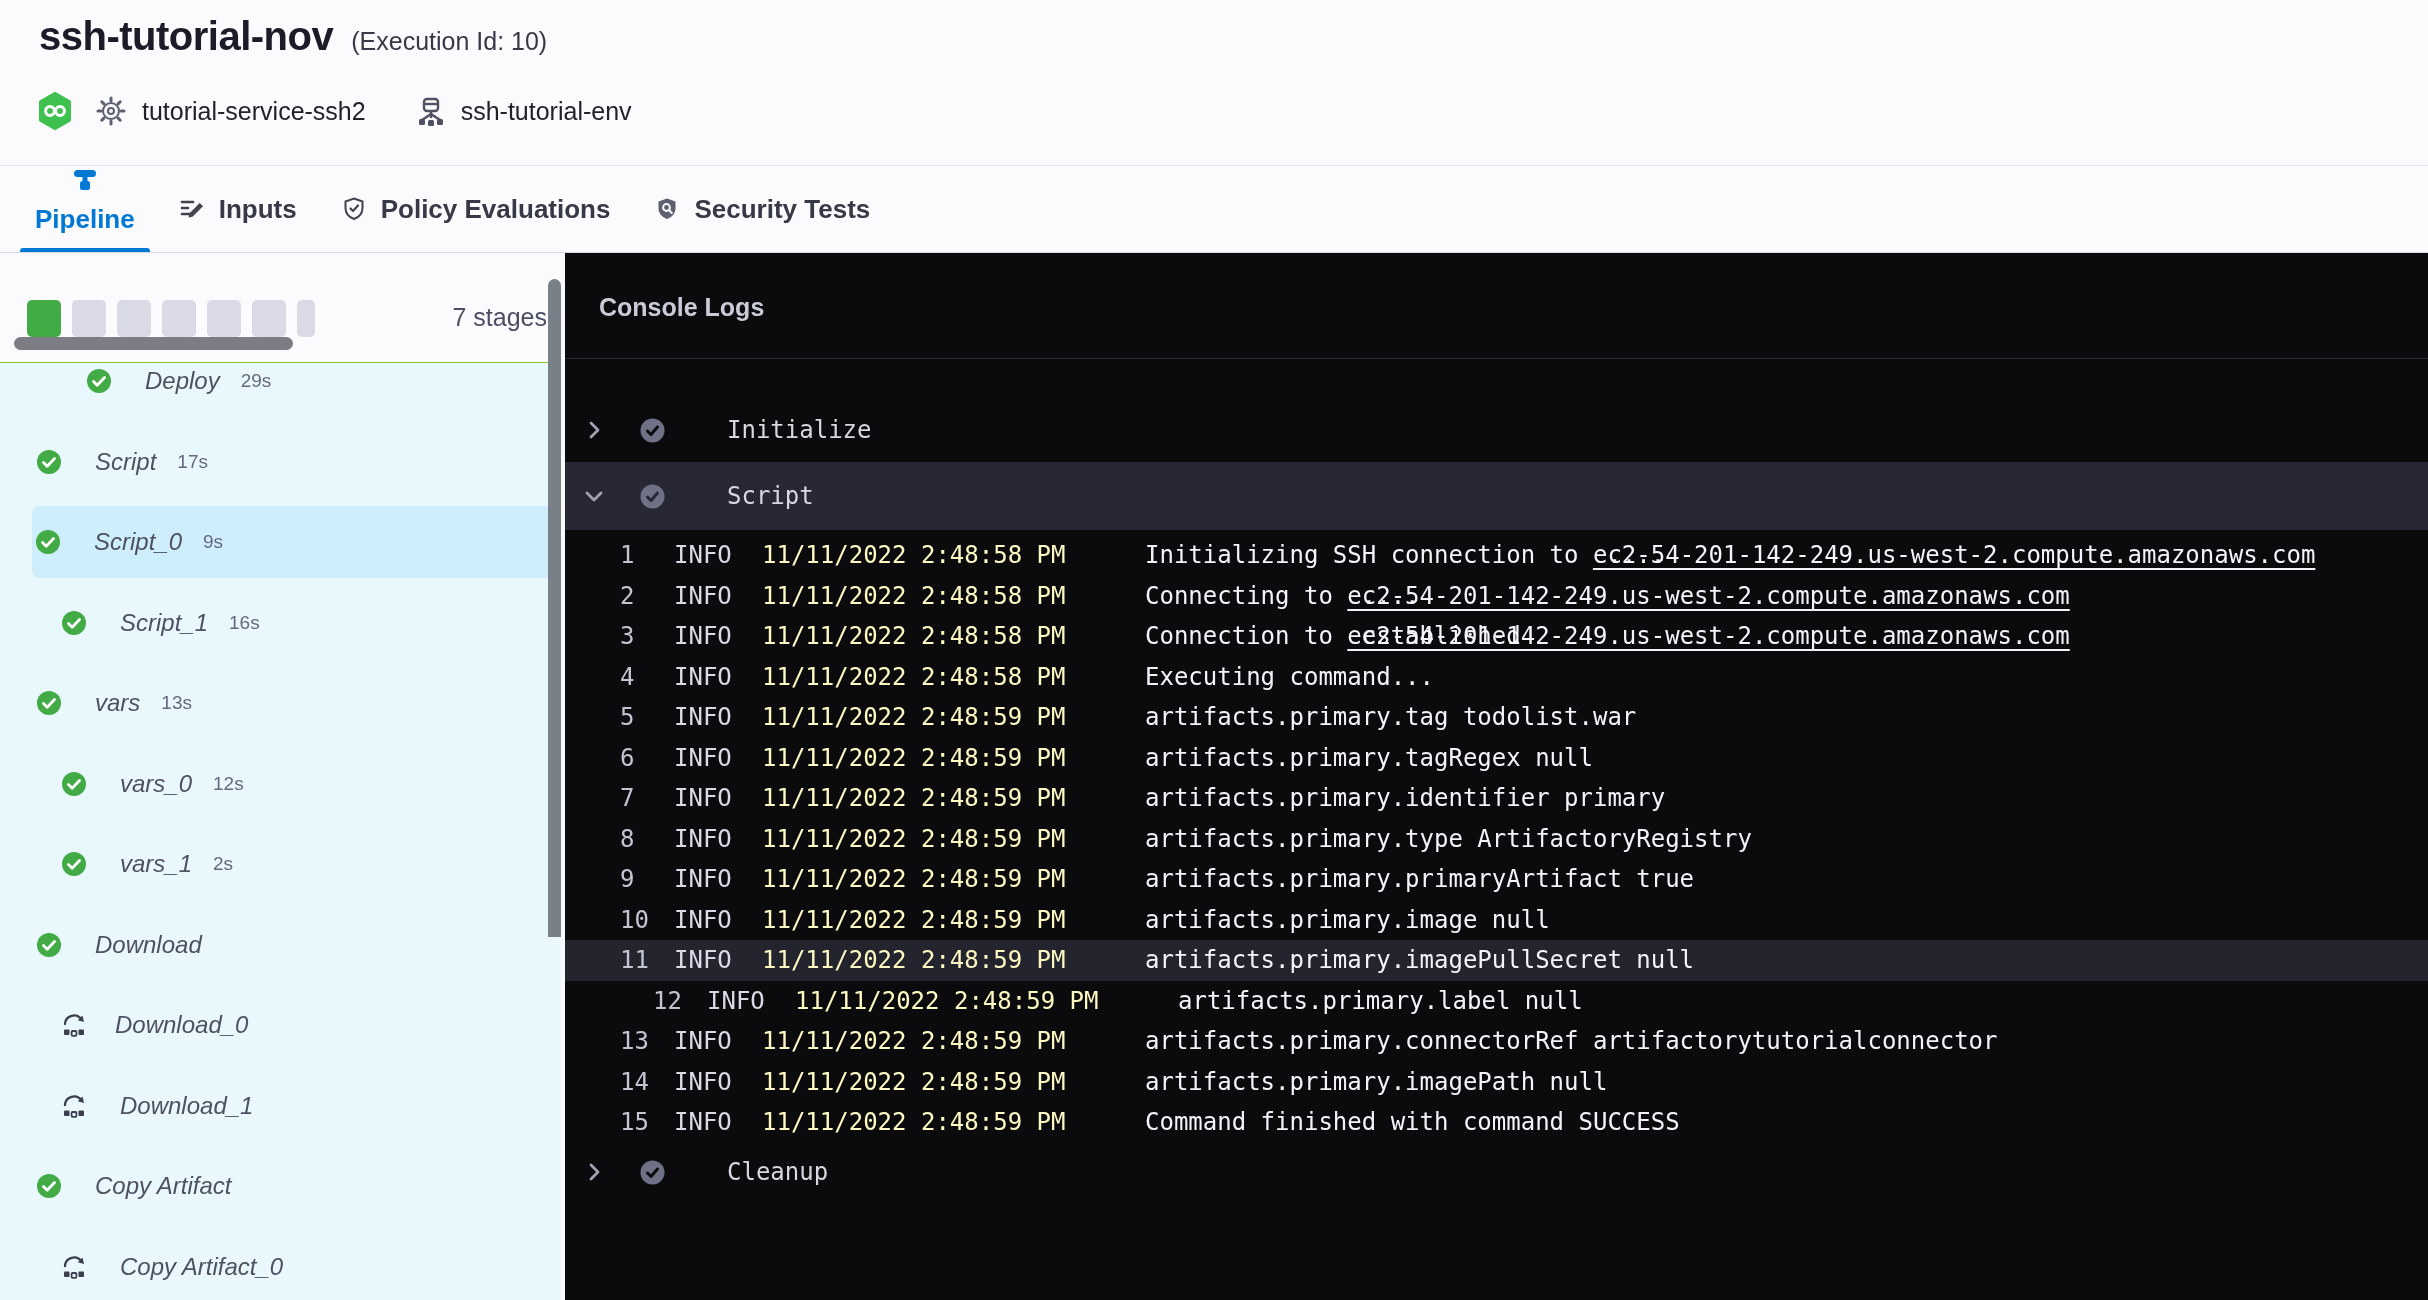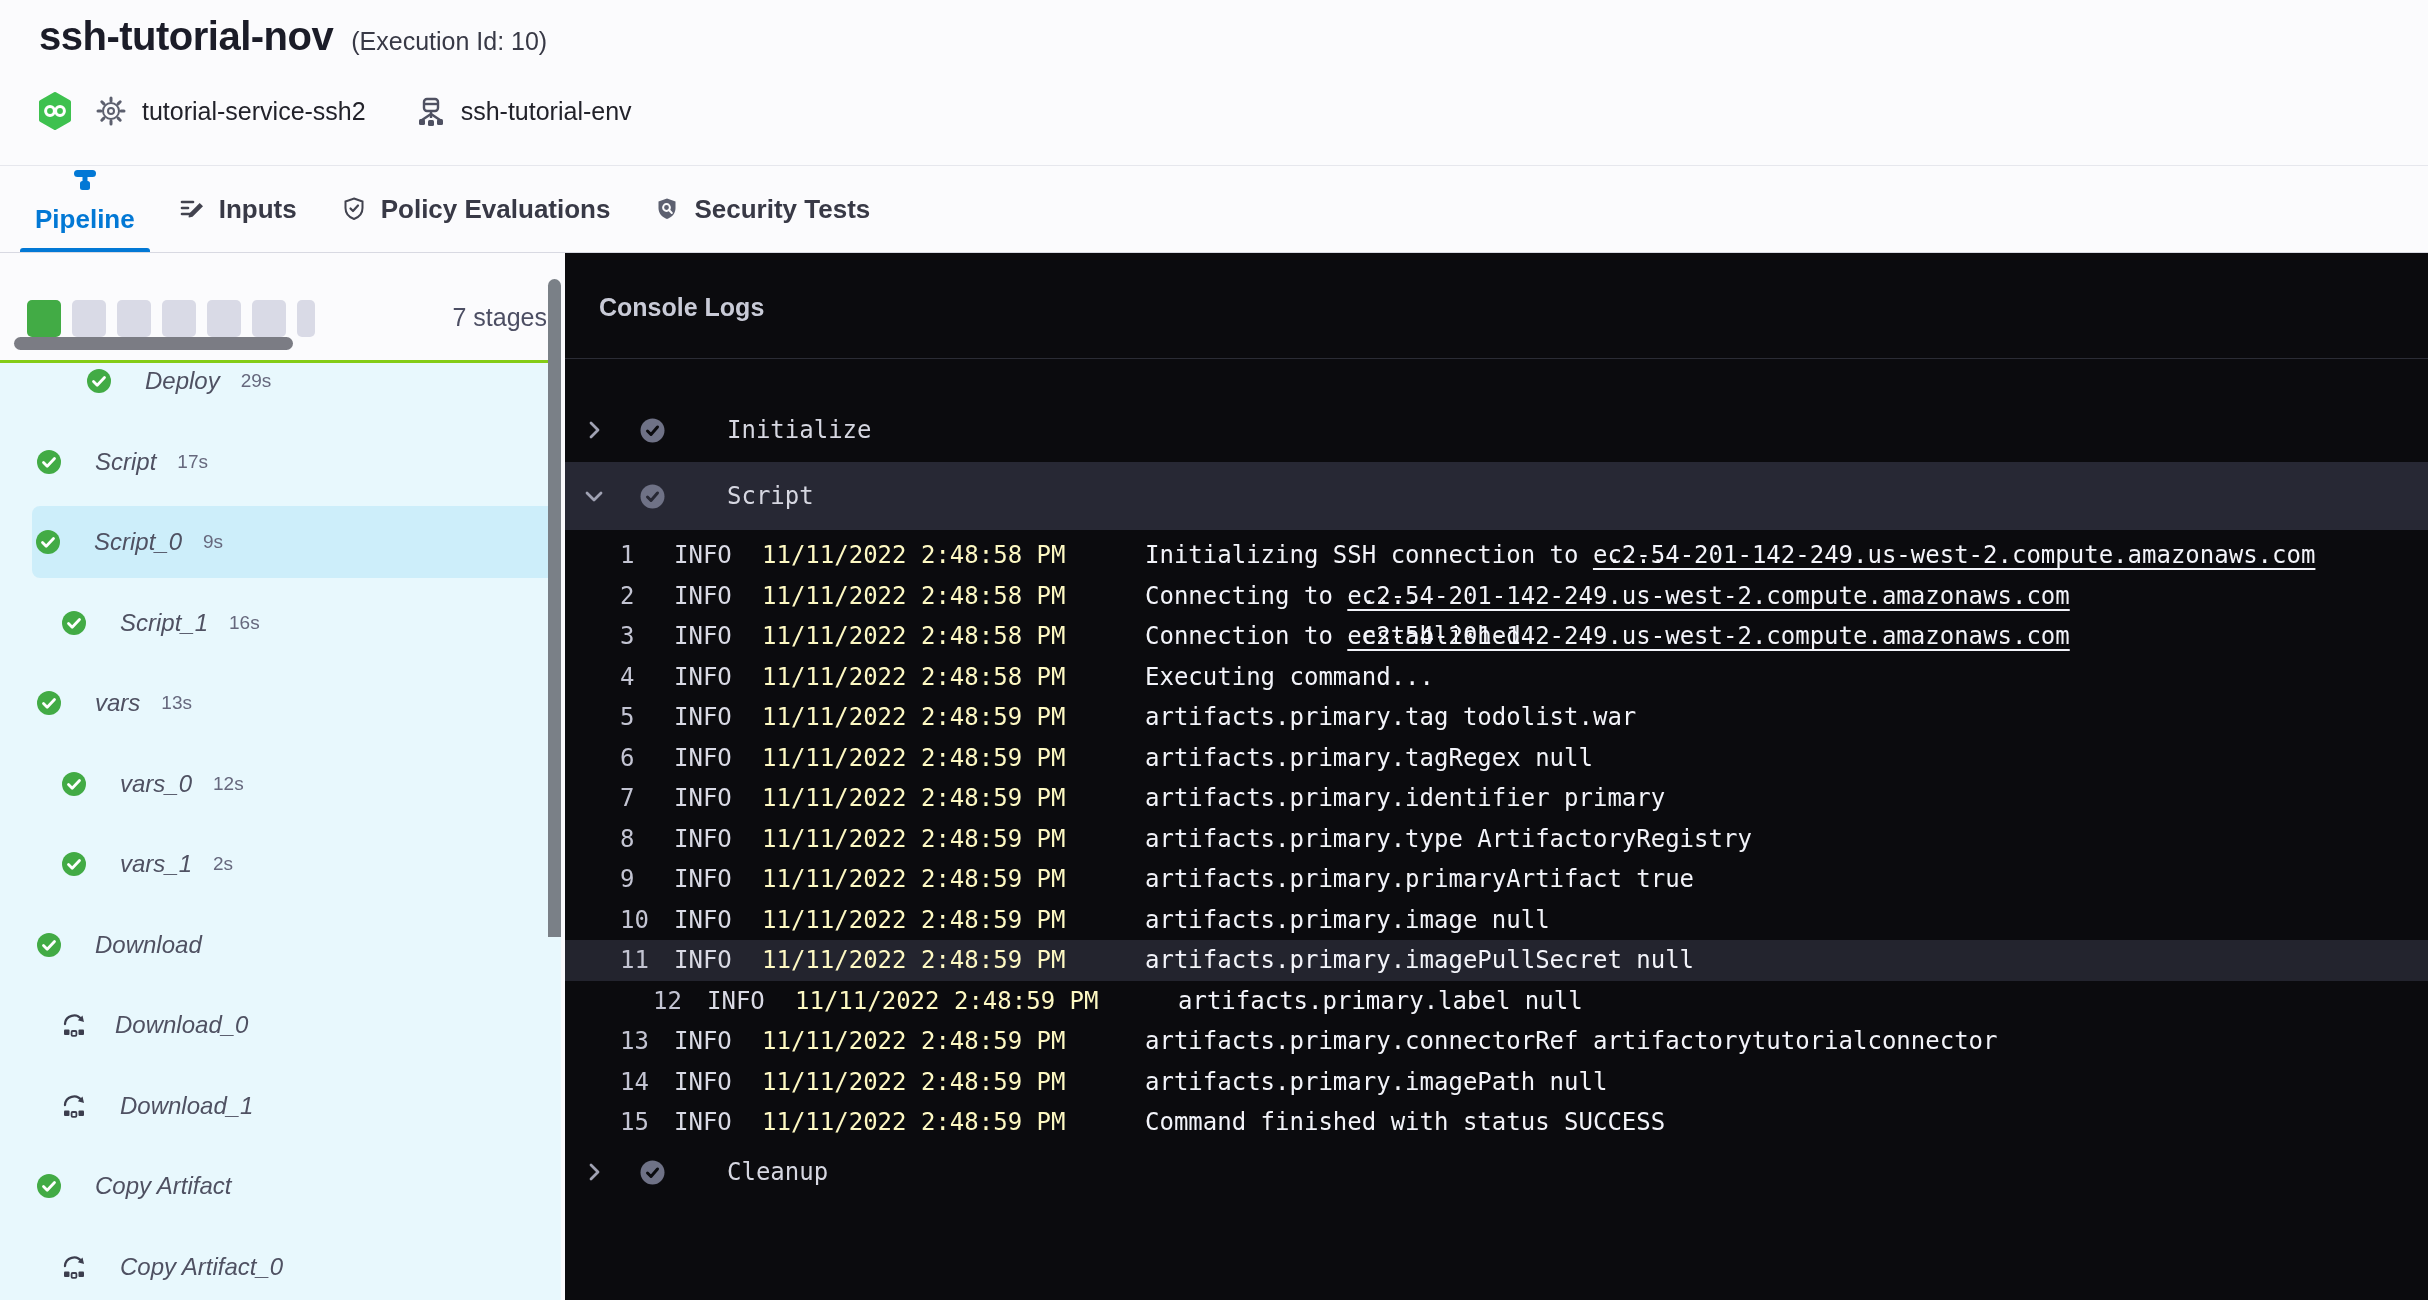--- a/index.html
+++ b/index.html
@@ -23,21 +23,21 @@
   .tabbar { position:absolute; top:165px; left:0; width:100%; height:88px; background:#fbfbfd;
     border-top:1px solid #e6e7ed; border-bottom:1px solid #d8d9e2; display:flex; align-items:stretch; padding-left:20px; }
   .tab { position:relative; display:flex; align-items:center; gap:14px; padding:0 15px; margin-right:14px;
     font-size:26px; font-weight:600; color:#383946; cursor:pointer; }
   .tab .t-label { line-height:1; }
   .tab.active { color:#0278d5;flex-direction:column; }
   .tab-underline { position:absolute; left:0; right:0; bottom:0; height:4px; background:#0278d5; border-radius:3px 3px 0 0; }
 
   
   .progress-header { position:absolute; top:253px; left:0; width:561px; height:110px; background:#fbfbfd;
-    border-bottom:3px solid #84cc16; }
+    border-bottom:1px solid #84cc16; }
   .segments { position:absolute; left:27px; top:47px; display:flex; gap:11px; }
   .seg { width:34px; height:37px; border-radius:5px; }
   .seg-done { background:#42ab45; }
   .seg-pending { background:#d9dae6; }
   .seg-cut { width:18px; }
   .progress-scrollbar { position:absolute; left:14px; top:84px; width:279px; height:13px; border-radius:7px; background:#7b7c84; }
   .stage-count { position:absolute; right:14px; top:50px; font-size:25px; color:#4c4e63; }
 
   .stage-list { position:absolute; top:363px; left:0; width:561px; height:937px; background:#e8f8fd; overflow:hidden; }
   .stage-row { position:absolute; left:0; right:0; height:72px; display:flex; align-items:center; gap:33px; cursor:pointer; }
@@ -431,21 +431,21 @@
       <div class="log-line" style="top: 808px;">
         <span class="ln-num">14</span>
         <span class="ln-lvl">INFO</span>
         <span class="ln-ts">11/11/2022 2:48:59 PM</span>
         <span class="ln-msg">artifacts.primary.imagePath null</span>
       </div>
       <div class="log-line" style="top: 848.5px;">
         <span class="ln-num">15</span>
         <span class="ln-lvl">INFO</span>
         <span class="ln-ts">11/11/2022 2:48:59 PM</span>
-        <span class="ln-msg">Command finished with status SUCCESS</span>
+        <span class="ln-msg">Command finished with command SUCCESS</span>
       </div>
     </div>
 
   <div class="section-row" style="top:885px;">
     <span class="sec-chevron">
       <svg width="26" height="26" viewBox="0 0 26 26" fill="none" stroke="#a0a2b3" stroke-width="2.8" stroke-linecap="round" stroke-linejoin="round">
           <polyline points="10,6 17,13 10,20"></polyline>
         </svg>
     </span>
     <span class="sec-circle">

